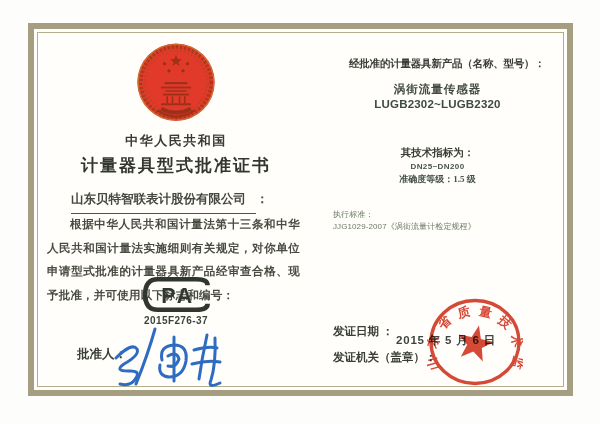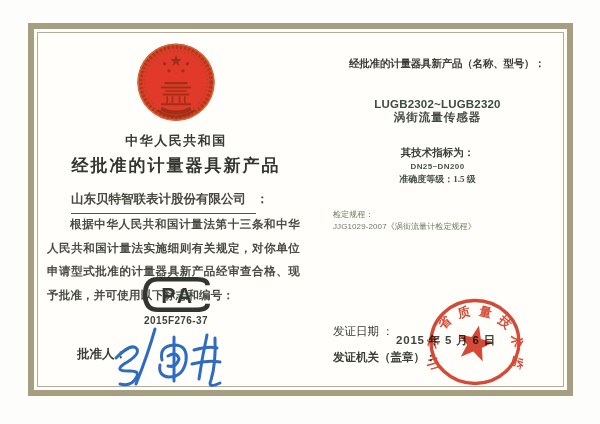--- a/index.html
+++ b/index.html
@@ -33,31 +33,31 @@
     font-size:11.5px;line-height:23.5px;font-weight:600;
     text-align:justify;text-indent:23px;color:#484b42;letter-spacing:0.2px;
   }
   .cert-number{top:315px;font-family:"Liberation Sans","DejaVu Sans",sans-serif;
     font-size:10px;font-weight:bold;letter-spacing:0.4px;color:#3a433c;}
   .approver-label{left:77px;top:346px;font-size:12.5px;font-weight:600;color:#3c3f38;}
   
   .center-right{left:330px;width:215px;text-align:center;}
   .product-heading{left:329px;top:57px;font-family:"Liberation Sans","DejaVu Sans",sans-serif;
     font-size:10.5px;font-weight:bold;letter-spacing:-0.2px;color:#3a3d36;margin-left:20px;}
-  .product-name{top:82px;font-size:11.5px;font-weight:600;letter-spacing:1px;color:#434a42;margin-top:28px;}
+  .product-name{top:82px;font-size:11.5px;font-weight:600;letter-spacing:1px;color:#434a42;}
   .product-models{top:98px;font-family:"Liberation Sans","DejaVu Sans",sans-serif;
     font-size:11.5px;font-weight:bold;letter-spacing:0.2px;color:#3e4a42;}
   .spec-heading{top:146px;font-family:"Liberation Sans","DejaVu Sans",sans-serif;
     font-size:10.5px;font-weight:bold;color:#3a3d36;}
   .spec-range{top:162px;font-family:"Liberation Sans","DejaVu Sans",sans-serif;
     font-size:8px;font-weight:bold;letter-spacing:0.4px;color:#46544b;}
   .spec-accuracy{top:173px;font-size:9px;font-weight:600;color:#46514a;}
   .standards{left:333px;top:209px;font-size:8px;line-height:12.4px;color:#6b7c63;
     font-family:"Liberation Sans","DejaVu Sans",sans-serif;letter-spacing:0.1px;}
-  .issue-date-label{left:333px;top:324px;font-size:11.5px;font-weight:400;color:#3b3e37;}
+  .issue-date-label{left:333px;top:324px;font-size:11.5px;font-weight:700;color:#3b3e37;}
   .issue-date-value{left:396px;top:333px;font-family:"Liberation Sans","DejaVu Sans",sans-serif;
     font-size:11.5px;font-weight:bold;letter-spacing:0.8px;color:#3d453f;}
   .issue-org-label{left:333px;top:350px;font-size:11.5px;font-weight:600;color:#3b3e37;}
   
   .emblem{left:132px;top:39px;width:88px;height:90px;}
   .cpa{left:139px;top:276px;width:78px;height:37px;}
   .signature{left:110px;top:324px;width:138px;height:68px;z-index:3;}
   .seal{left:427px;top:297px;width:96px;height:92px;z-index:4;
     mix-blend-mode:multiply;opacity:0.92;}
 </style>
@@ -88,21 +88,21 @@
     <path d="M40,64 V72 M46,64 V72 M54,64 V72 M60,64 V72" stroke-width="1.8"></path>
     <path d="M33,73 L67,73" stroke-width="2.2"></path>
   </g>
   <g stroke="#9c3118" fill="none">
     <path d="M33,78 Q50,87 67,78" stroke-width="4.5"></path>
     <path d="M29,80 Q50,94 71,80" stroke-width="2.4"></path>
   </g>
 </svg>
 
 <div class="abs center-left country">中华人民共和国</div>
-<div class="abs center-left main-title">经批准的计量器具新产品</div>
+<div class="abs center-left main-title">计量器具型式批准证书</div>
 
 <div class="abs company-line"><span class="company-name">山东贝特智联表计股份有限公司</span><span>：</span></div>
 
 <div class="abs body-par">根据中华人民共和国计量法第十三条和中华人民共和国计量法实施细则有关规定，对你单位申请型式批准的计量器具新产品经审查合格、现予批准，并可使用以下标志和编号：</div>
 
 <svg class="abs cpa" viewBox="0 0 80 40">
   <path d="M72,10 Q72,3.5 60,3.5 L18,3.5 Q4.5,3.5 4.5,20 Q4.5,36.5 18,36.5 L60,36.5 Q72,36.5 72,30" fill="none" stroke="#31362f" stroke-width="5"></path>
   <text x="22" y="29.5" font-family="Liberation Sans, DejaVu Sans, sans-serif" font-size="23" font-weight="bold" fill="#31362f" letter-spacing="3">PA</text>
 </svg>
 
@@ -125,21 +125,21 @@
 </svg>
 
 <div class="abs product-heading">经批准的计量器具新产品（名称、型号）：</div>
 <div class="abs center-right product-name">涡街流量传感器</div>
 <div class="abs center-right product-models">LUGB2302~LUGB2320</div>
 <div class="abs center-right spec-heading">其技术指标为：</div>
 <div class="abs center-right spec-range">DN25~DN200</div>
 <div class="abs center-right spec-accuracy">准确度等级：1.5 级</div>
 
 <div class="abs standards">
-  <div>检定规程：</div>
+  <div>执行标准：</div>
   <div>JJG1029-2007《涡街流量计检定规程》</div>
 </div>
 
 <div class="abs issue-date-label">发证日期 ：</div>
 <div class="abs issue-date-value">2015 年 5 月 6 日</div>
 <div class="abs issue-org-label">发证机关（盖章）：</div>
 
 <svg class="abs seal" viewBox="0 0 96 92">
   <defs>
     <path id="sealArc" d="M13,73 A39.5,37.5 0 1 1 83,73" fill="none"></path>

